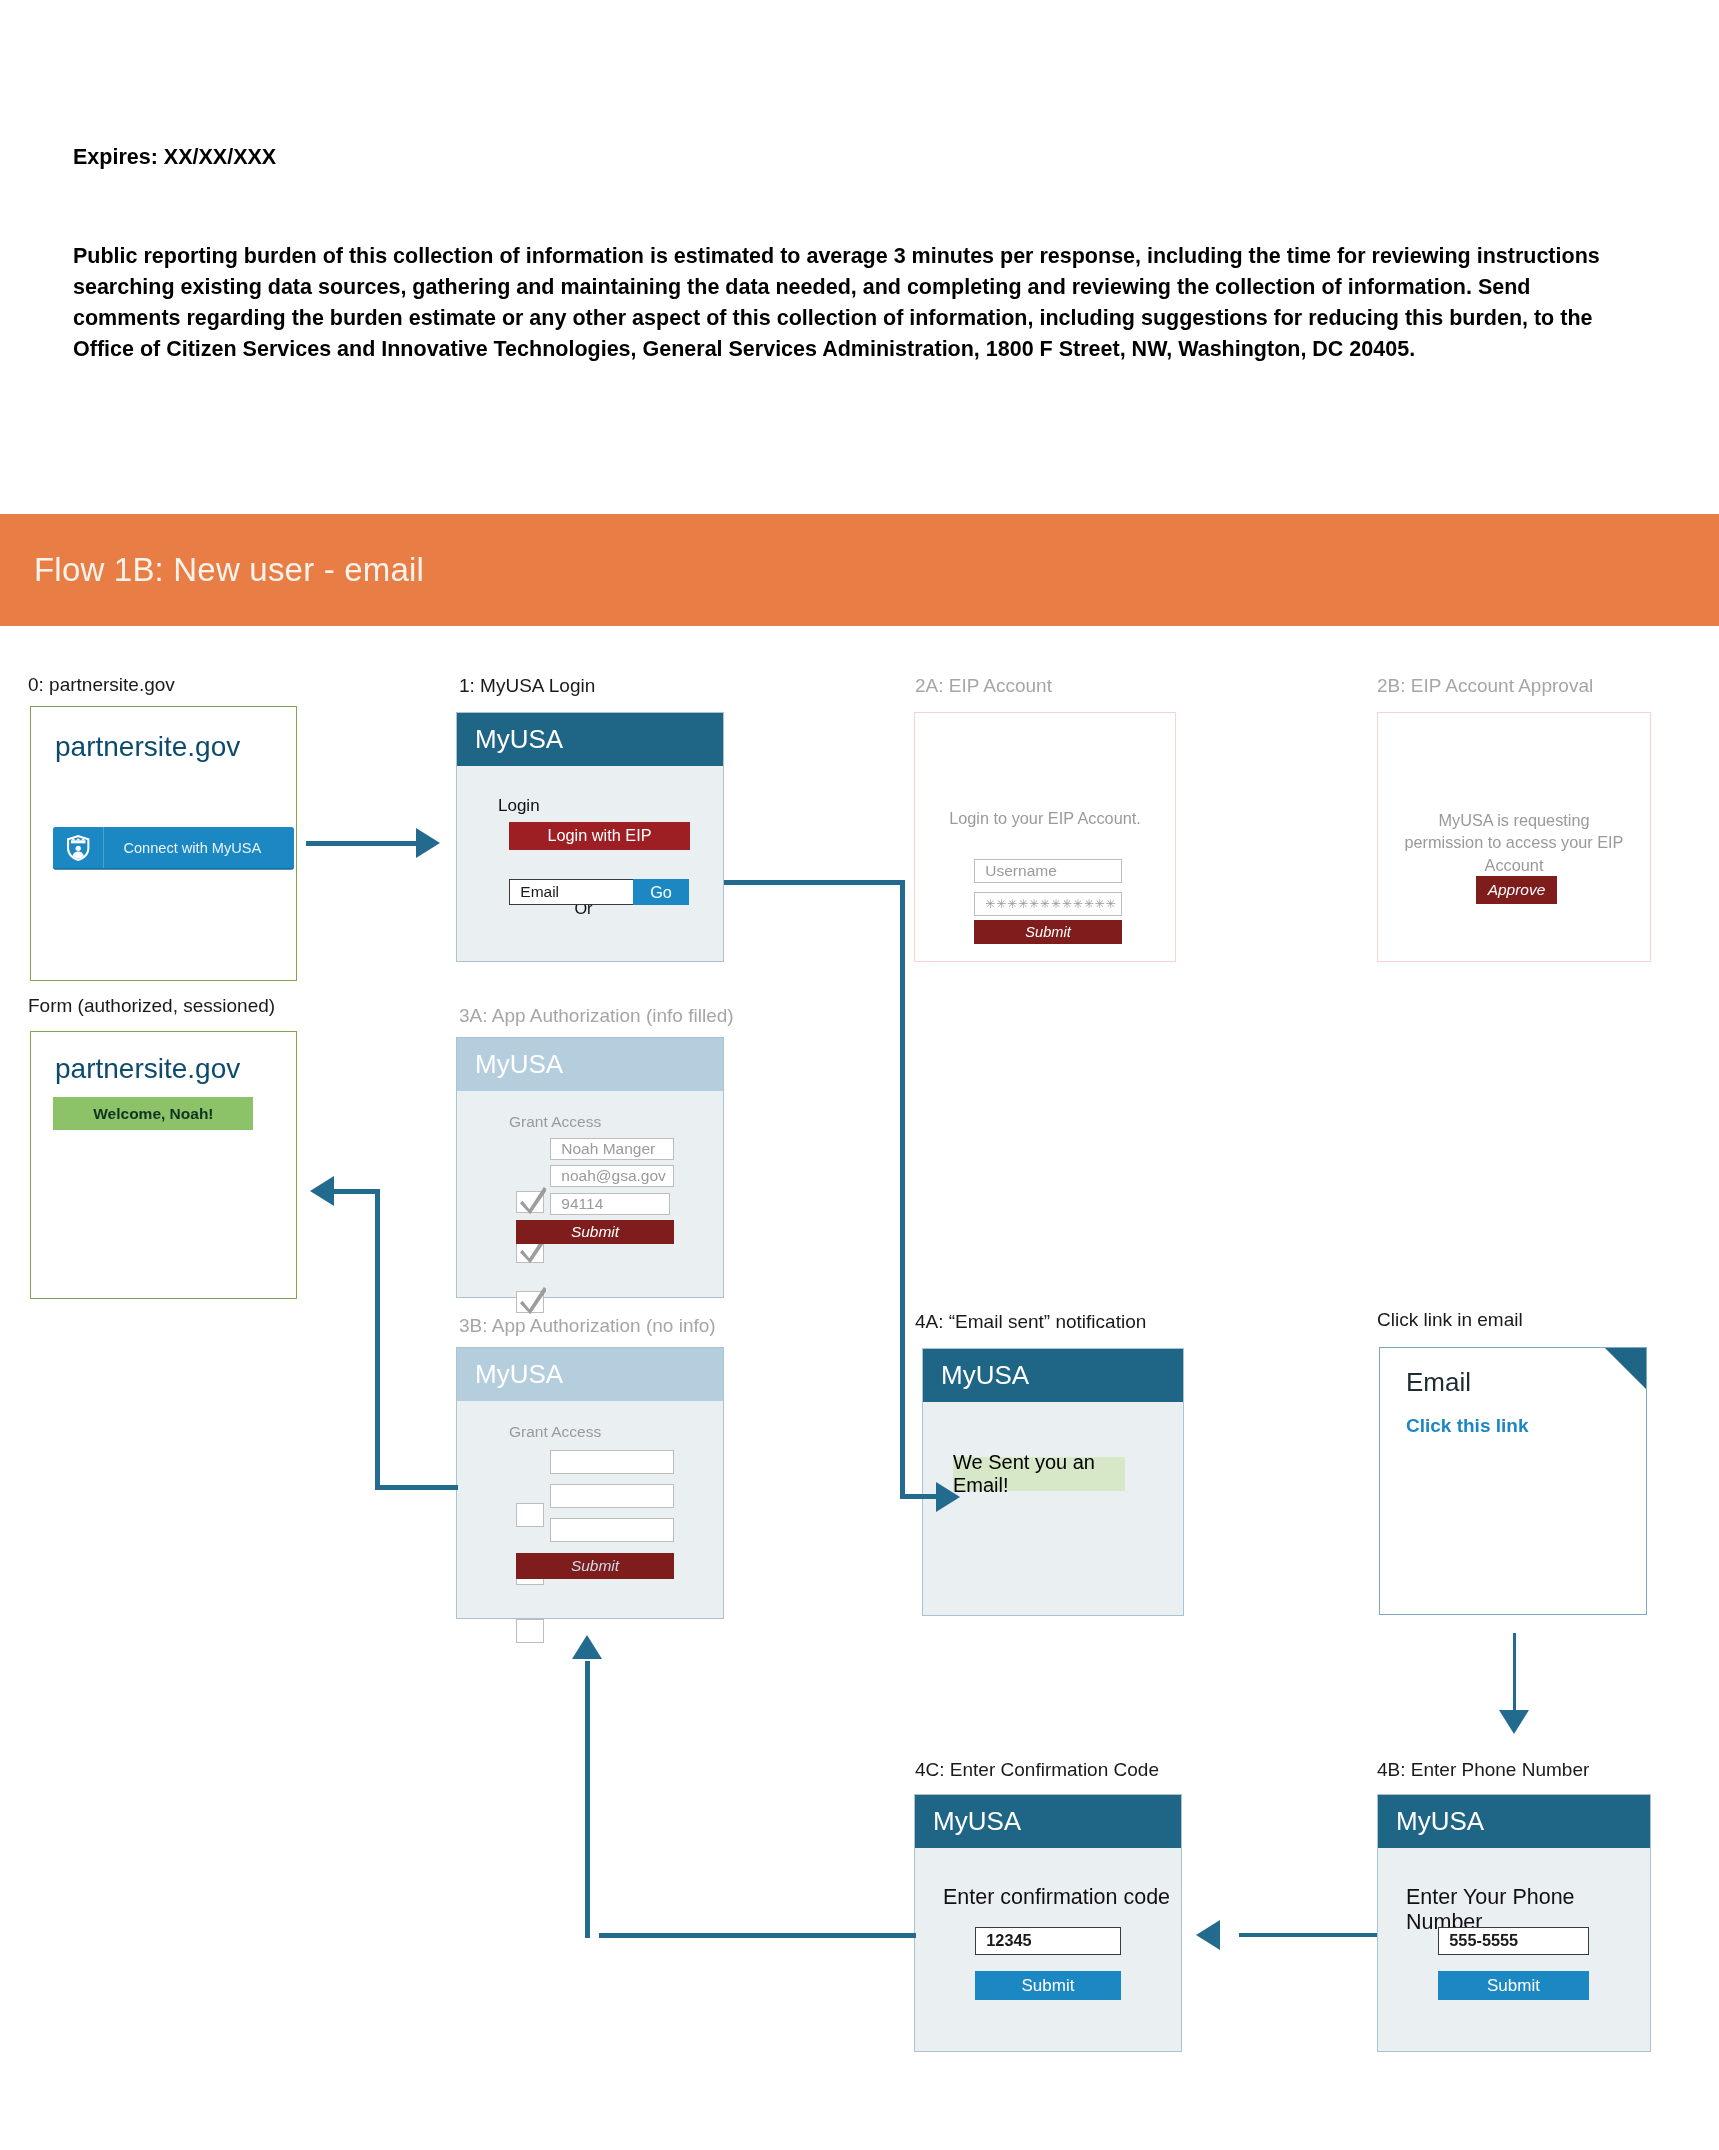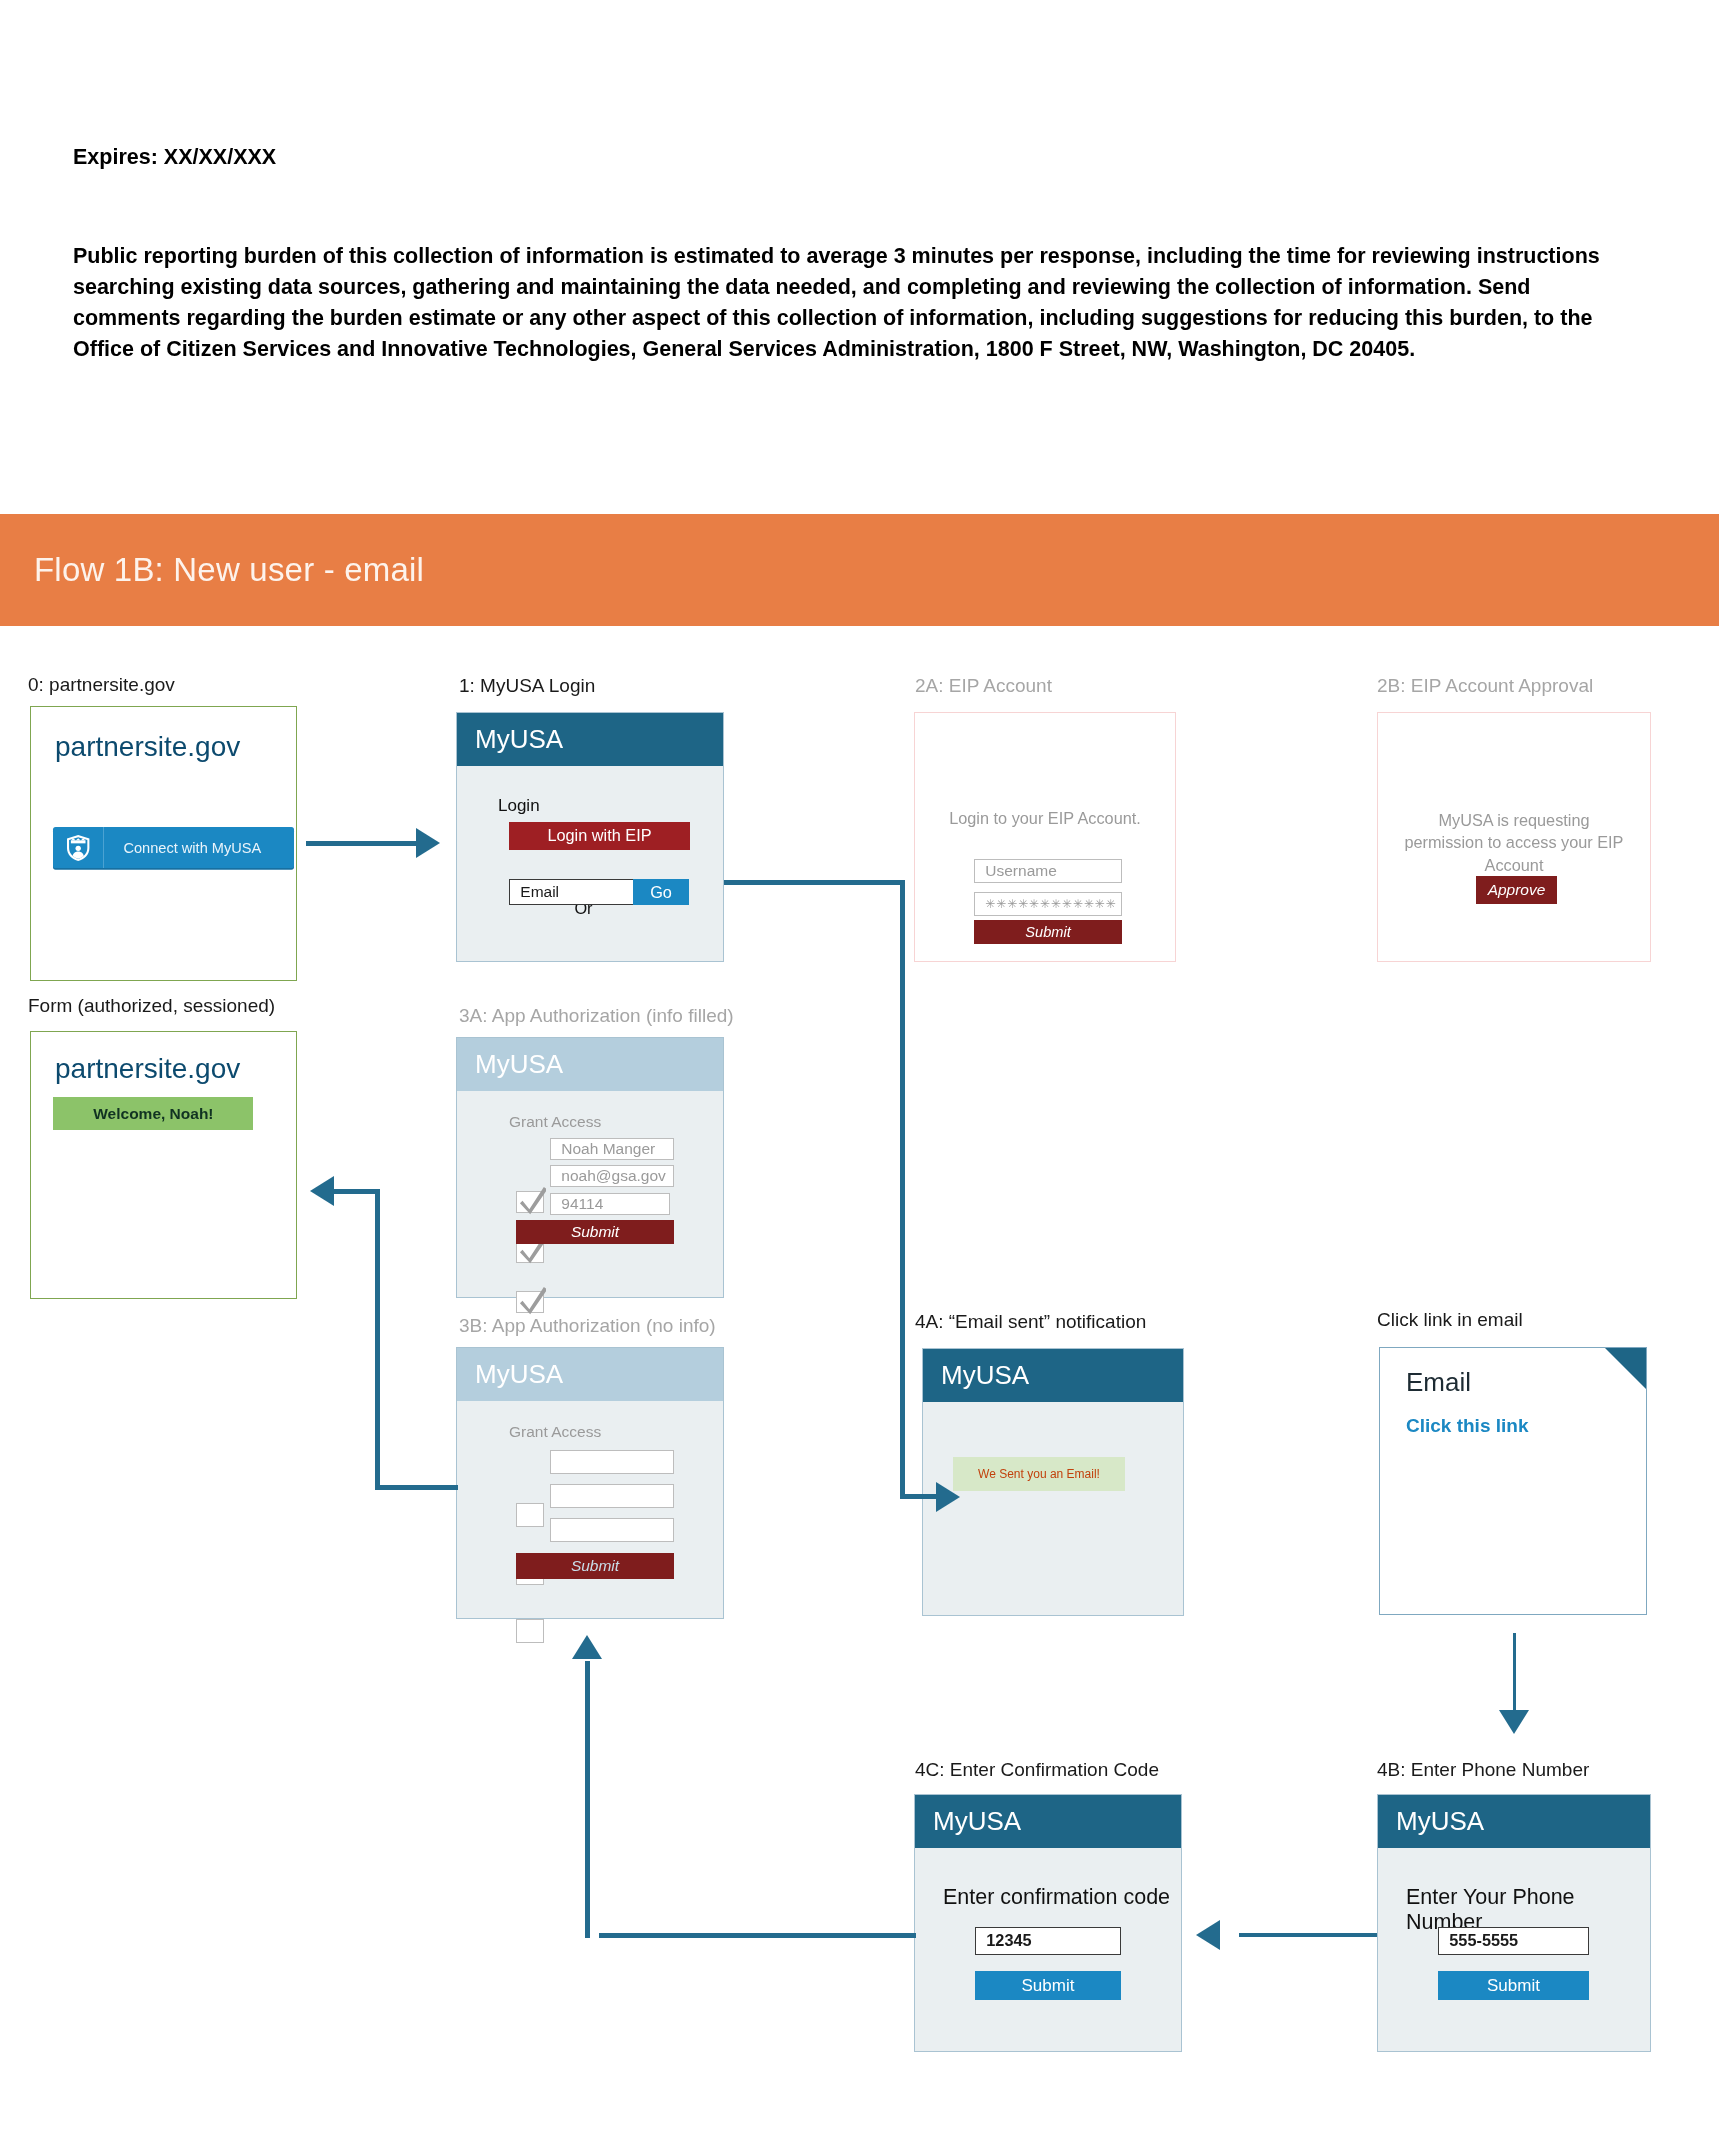--- a/index.html
+++ b/index.html
@@ -230,21 +230,21 @@
   </div>
   <div class="abs btn-pale ghost" style="left:59px; top:205px; width:158px; height:26px; font-size:15.5px;">Submit</div>
 </div>
 
 <div class="abs caption" style="left:915px; top:1311px;">4A: “Email sent” notification</div>
 <div class="abs myusa" style="left:922px; top:1348px; width:262px; height:268px;">
   <div class="bar">
     <span>MyUSA</span>
   </div>
   <div class="abs" style="left:30px; top:108px; width:172px; height:34px; background:#d7e8c8; display:flex; align-items:center; justify-content:center;">
-    <span style="font-size:12px;color:#c2410c;">We Sent you an Email!</span>
+    <span style="font-size:20px;color:#000000;">We Sent you an Email!</span>
   </div>
 </div>
 
 <div class="abs caption" style="left:1377px; top:1309px;">Click link in email</div>
 <div class="abs email-card" style="left:1379px; top:1347px; width:268px; height:268px;">
   <div class="email-fold"></div>
   <div class="abs email-h" style="left:26px; top:19px;">Email</div>
   <div class="abs email-link" style="left:26px; top:67px;">Click this link</div>
 </div>
 

